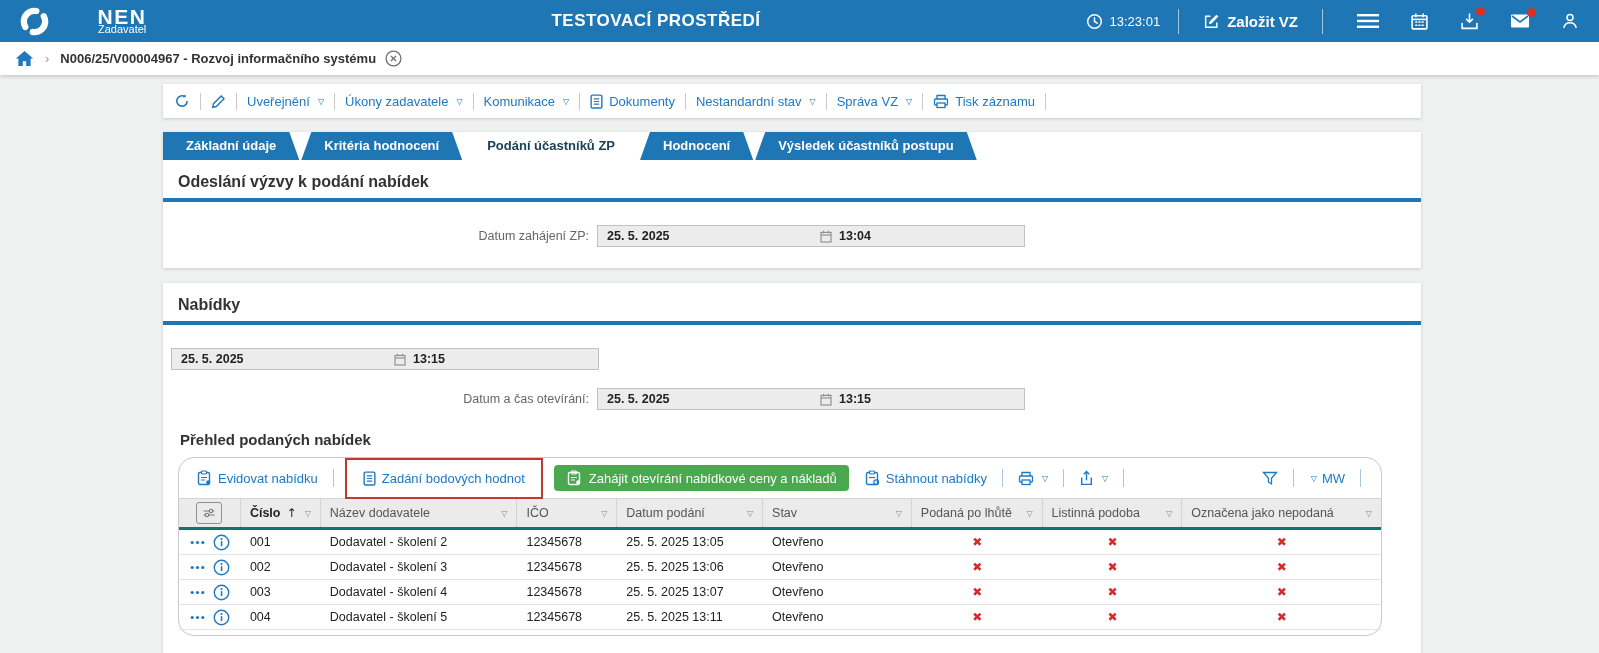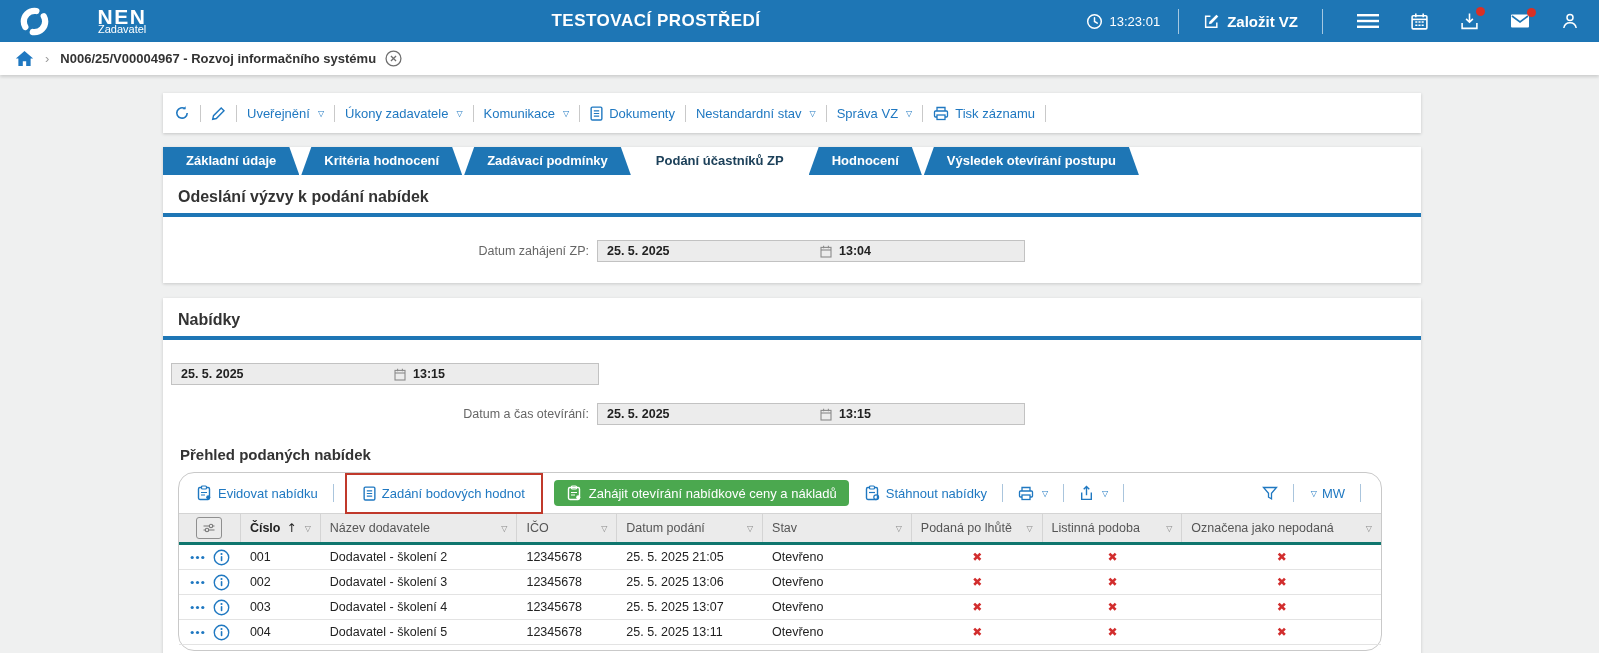--- a/index.html
+++ b/index.html
@@ -35,21 +35,21 @@
   .crumb-home{background:none;border:none;padding:0;}
   .crumb-chev{color:#9a9a9a;font-size:13px;}
   .crumb-item{display:flex;align-items:center;gap:9px;cursor:pointer;}
   .crumb-text{font-size:13px;font-weight:bold;color:#333;}
   .crumb-close{background:none;border:none;padding:0;}
 
   
   .content{margin-left:163px;width:1258px;}
 
   
-  .toolcard{background:#fff;height:40px;margin-top:18px;display:flex;align-items:center;padding:12px 9px;box-shadow:0 1px 3px rgba(0,0,0,.18);}
+  .toolcard{background:#fff;height:34px;margin-top:9px;display:flex;align-items:center;padding:12px 9px;box-shadow:0 1px 3px rgba(0,0,0,.18);}
   .tc-btn{display:flex;align-items:center;gap:6px;background:none;border:none;color:var(--link);font-size:13px;white-space:nowrap;padding:0 2px;}
   .tc-sep{width:1px;height:17px;background:#c9c9c9;margin:0 8px;}
   .dd{font-size:8px;color:var(--link);margin-left:2px;font-family:"DejaVu Sans",sans-serif;}
 
   
   .card{background:#fff;box-shadow:0 1px 3px rgba(0,0,0,.16);}
   .card1{margin-top:14px;padding-bottom:21px;}
   .tabs{display:flex;}
   .tab{background:var(--blue);color:#fff;font-size:13px;font-weight:bold;border:none;padding:6px 23px 7px;margin-right:2px;white-space:nowrap;clip-path:polygon(10px 0,calc(100% - 10px) 0,100% 100%,0 100%);}
   .tab:first-child{clip-path:polygon(0 0,calc(100% - 10px) 0,100% 100%,0 100%);}
@@ -260,24 +260,23 @@
       </span>
       <span>Tisk záznamu</span>
     </button>
     <span class="tc-sep"></span>
   </div>
 
   <div class="card card1">
     <div class="tabs">
       <button class="tab">Základní údaje</button>
       <button class="tab">Kritéria hodnocení</button>
-      <button class="tab">Zadávací podmínky</button>
       <button class="tab active">Podání účastníků ZP</button>
       <button class="tab">Hodnocení</button>
-      <button class="tab">Výsledek otevírání postupu</button>
+      <button class="tab">Výsledek účastníků postupu</button>
     </div>
     <div class="section-title">Odeslání výzvy k podání nabídek</div>
     <div class="blue-rule"></div>
     <div class="field-row">
       <span class="field-label">Datum zahájení ZP:</span>
       <span class="field-box">
         <span class="fb-half">
           <span>25. 5. 2025</span>
         </span>
         <span class="fb-half">
@@ -484,21 +483,21 @@
                 <svg width="17" height="17" viewBox="0 0 16 16">
                   <circle cx="8" cy="8" r="6.8" fill="none" stroke="#1f78c1" stroke-width="1.3"></circle>
                   <circle cx="8" cy="4.7" r="1" fill="#1f78c1"></circle>
                   <rect x="7.3" y="6.6" width="1.5" height="5" rx=".7" fill="#1f78c1"></rect>
                 </svg>
               </button>
             </div>
             <div class="td c1">001</div>
             <div class="td c2">Dodavatel - školení 2</div>
             <div class="td c3">12345678</div>
-            <div class="td c4">25. 5. 2025 21:05</div>
+            <div class="td c4">25. 5. 2025 13:05</div>
             <div class="td c5">Otevřeno</div>
             <div class="td c6 center cross">✖</div>
             <div class="td c7 center cross">✖</div>
             <div class="td c8 center cross">✖</div>
           </div>
 
           <div class="row">
             <div class="td c0 act-cell">
               <button class="dots-btn">
                 <svg width="15" height="5" viewBox="0 0 15 5">

